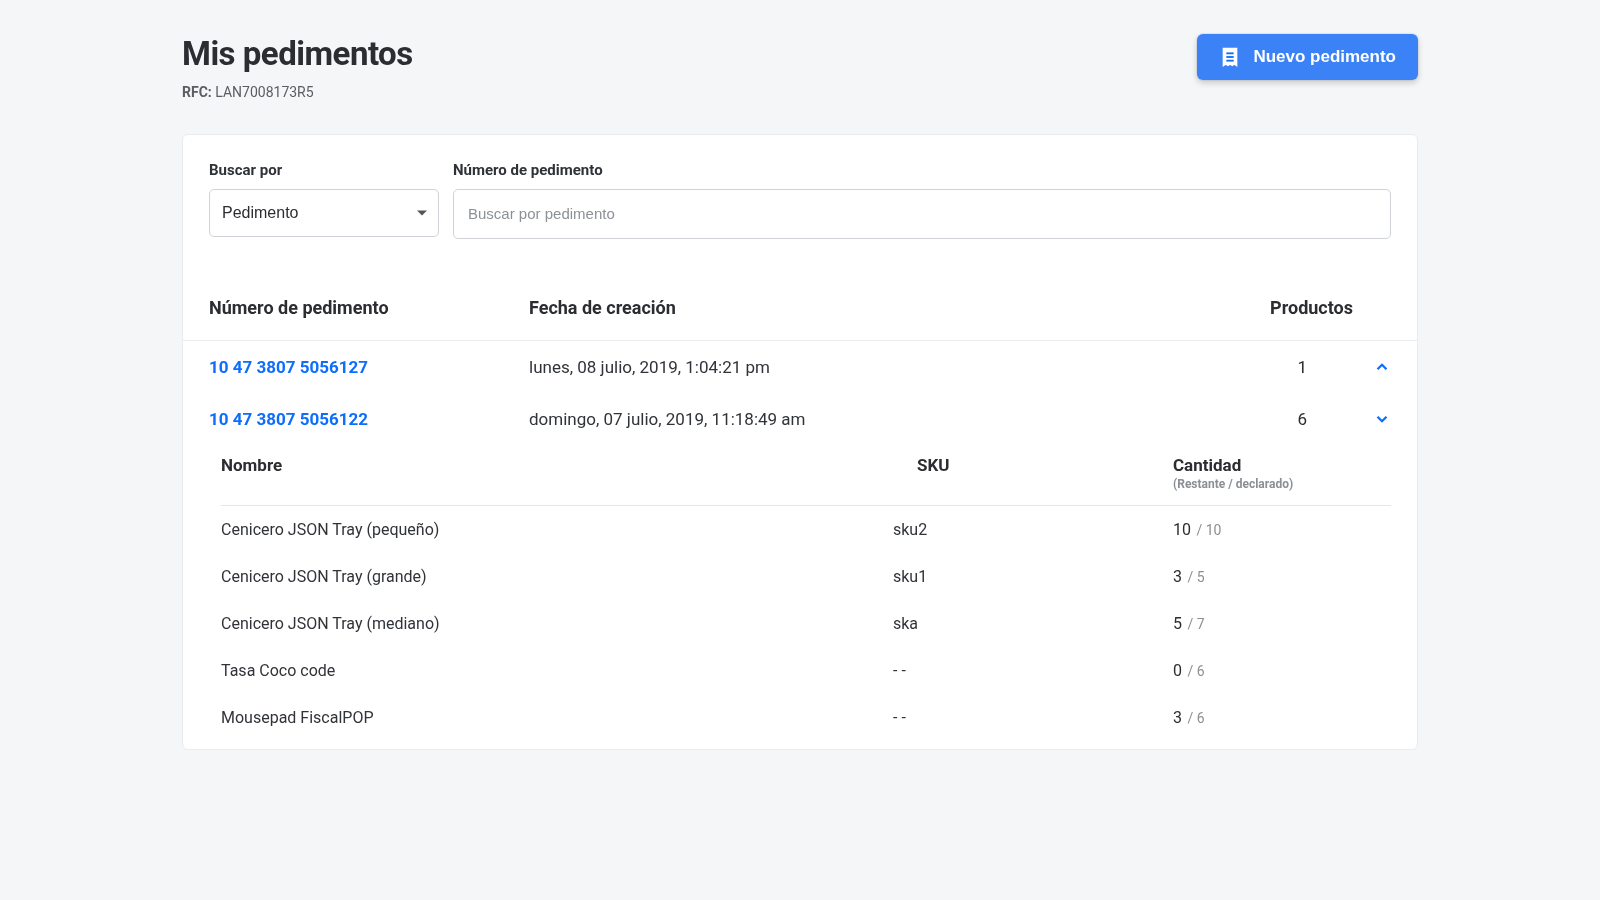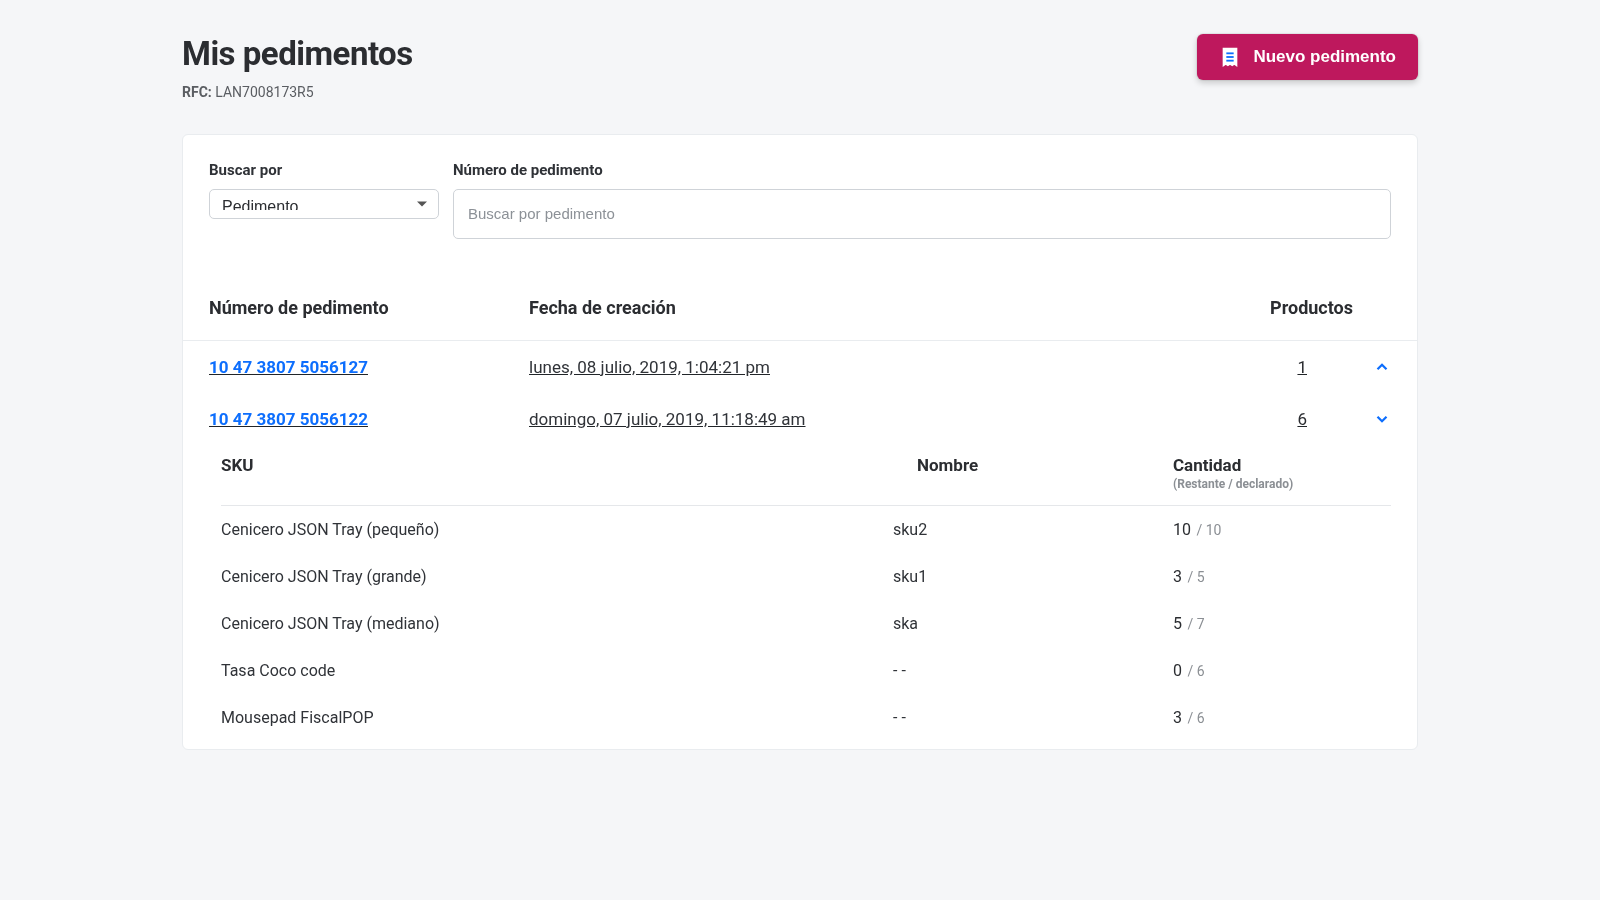--- a/index.html
+++ b/index.html
@@ -31,21 +31,21 @@
     .sub-rfc {
       margin-top: 10px;
       font-size: 14px;
       color: #5a5d62;
     }
     .sub-rfc .lbl { font-weight: 700; }
     .new-btn {
       display: inline-flex;
       align-items: center;
       gap: 12px;
-      background: #be185d;
+      background: #3b82f6;
       color: #fff;
       border: none;
       border-radius: 6px;
       padding: 12px 22px;
       font-size: 17px;
       font-weight: 700;
       cursor: pointer;
       box-shadow: 0 3px 6px rgba(0,0,0,.18), 0 0 0 1px rgba(0,0,0,.05);
     }
     .new-btn svg { display: block; }
@@ -66,21 +66,21 @@
       font-size: 15px;
       color: #2f3237;
       margin-bottom: 10px;
       font-weight: bold;
     }
     .select-box {
       position: relative;
     }
     .select-box select {
       width: 100%;
-      height: 30px;
+      height: 48px;
       padding: 8px 12px;
       font-size: 16px;
       border: 1px solid #cfd3d8;
       border-radius: 5px;
       background: #fff;
       appearance: none;
       color: #2b2d31;
     }
     .select-box::after {
       content: "";
@@ -120,21 +120,20 @@
     }
     .th.prod { text-align: right; }
     .ped-row {
       display: grid;
       grid-template-columns: 320px 1fr 80px 60px;
       align-items: center;
       padding: 16px 0;
       margin: 0 -26px;
       padding-left: 26px;
       padding-right: 26px;
-      text-decoration: underline;
     }
     .ped-num {
       color: #0d6efd;
       font-weight: 700;
       font-size: 17px;
       cursor: pointer;
     }
     .ped-date {
       font-size: 17px;
       color: #303338;
@@ -256,22 +255,22 @@
       <div class="ped-count">6</div>
       <div class="expand-cell">
         <svg class="chev" viewBox="0 0 24 24" fill="none" stroke="currentColor" stroke-width="3">
           <polyline points="6 9 12 15 18 9"></polyline>
         </svg>
       </div>
     </div>
 
     <div class="expanded-panel">
       <div class="inner-head">
+        <div class="ih">Nombre</div>
         <div class="ih">SKU</div>
-        <div class="ih">Nombre</div>
         <div class="ih">
           <span>Cantidad</span>
           <span class="ih-sub">(Restante / declarado)</span>
         </div>
       </div>
 
       <div class="inner-row">
         <div class="cell">Cenicero JSON Tray (pequeño)</div>
         <div class="cell">sku2</div>
         <div class="cell qty"><span class="main">10</span><span class="of"> / <span>10</span></span></div>

